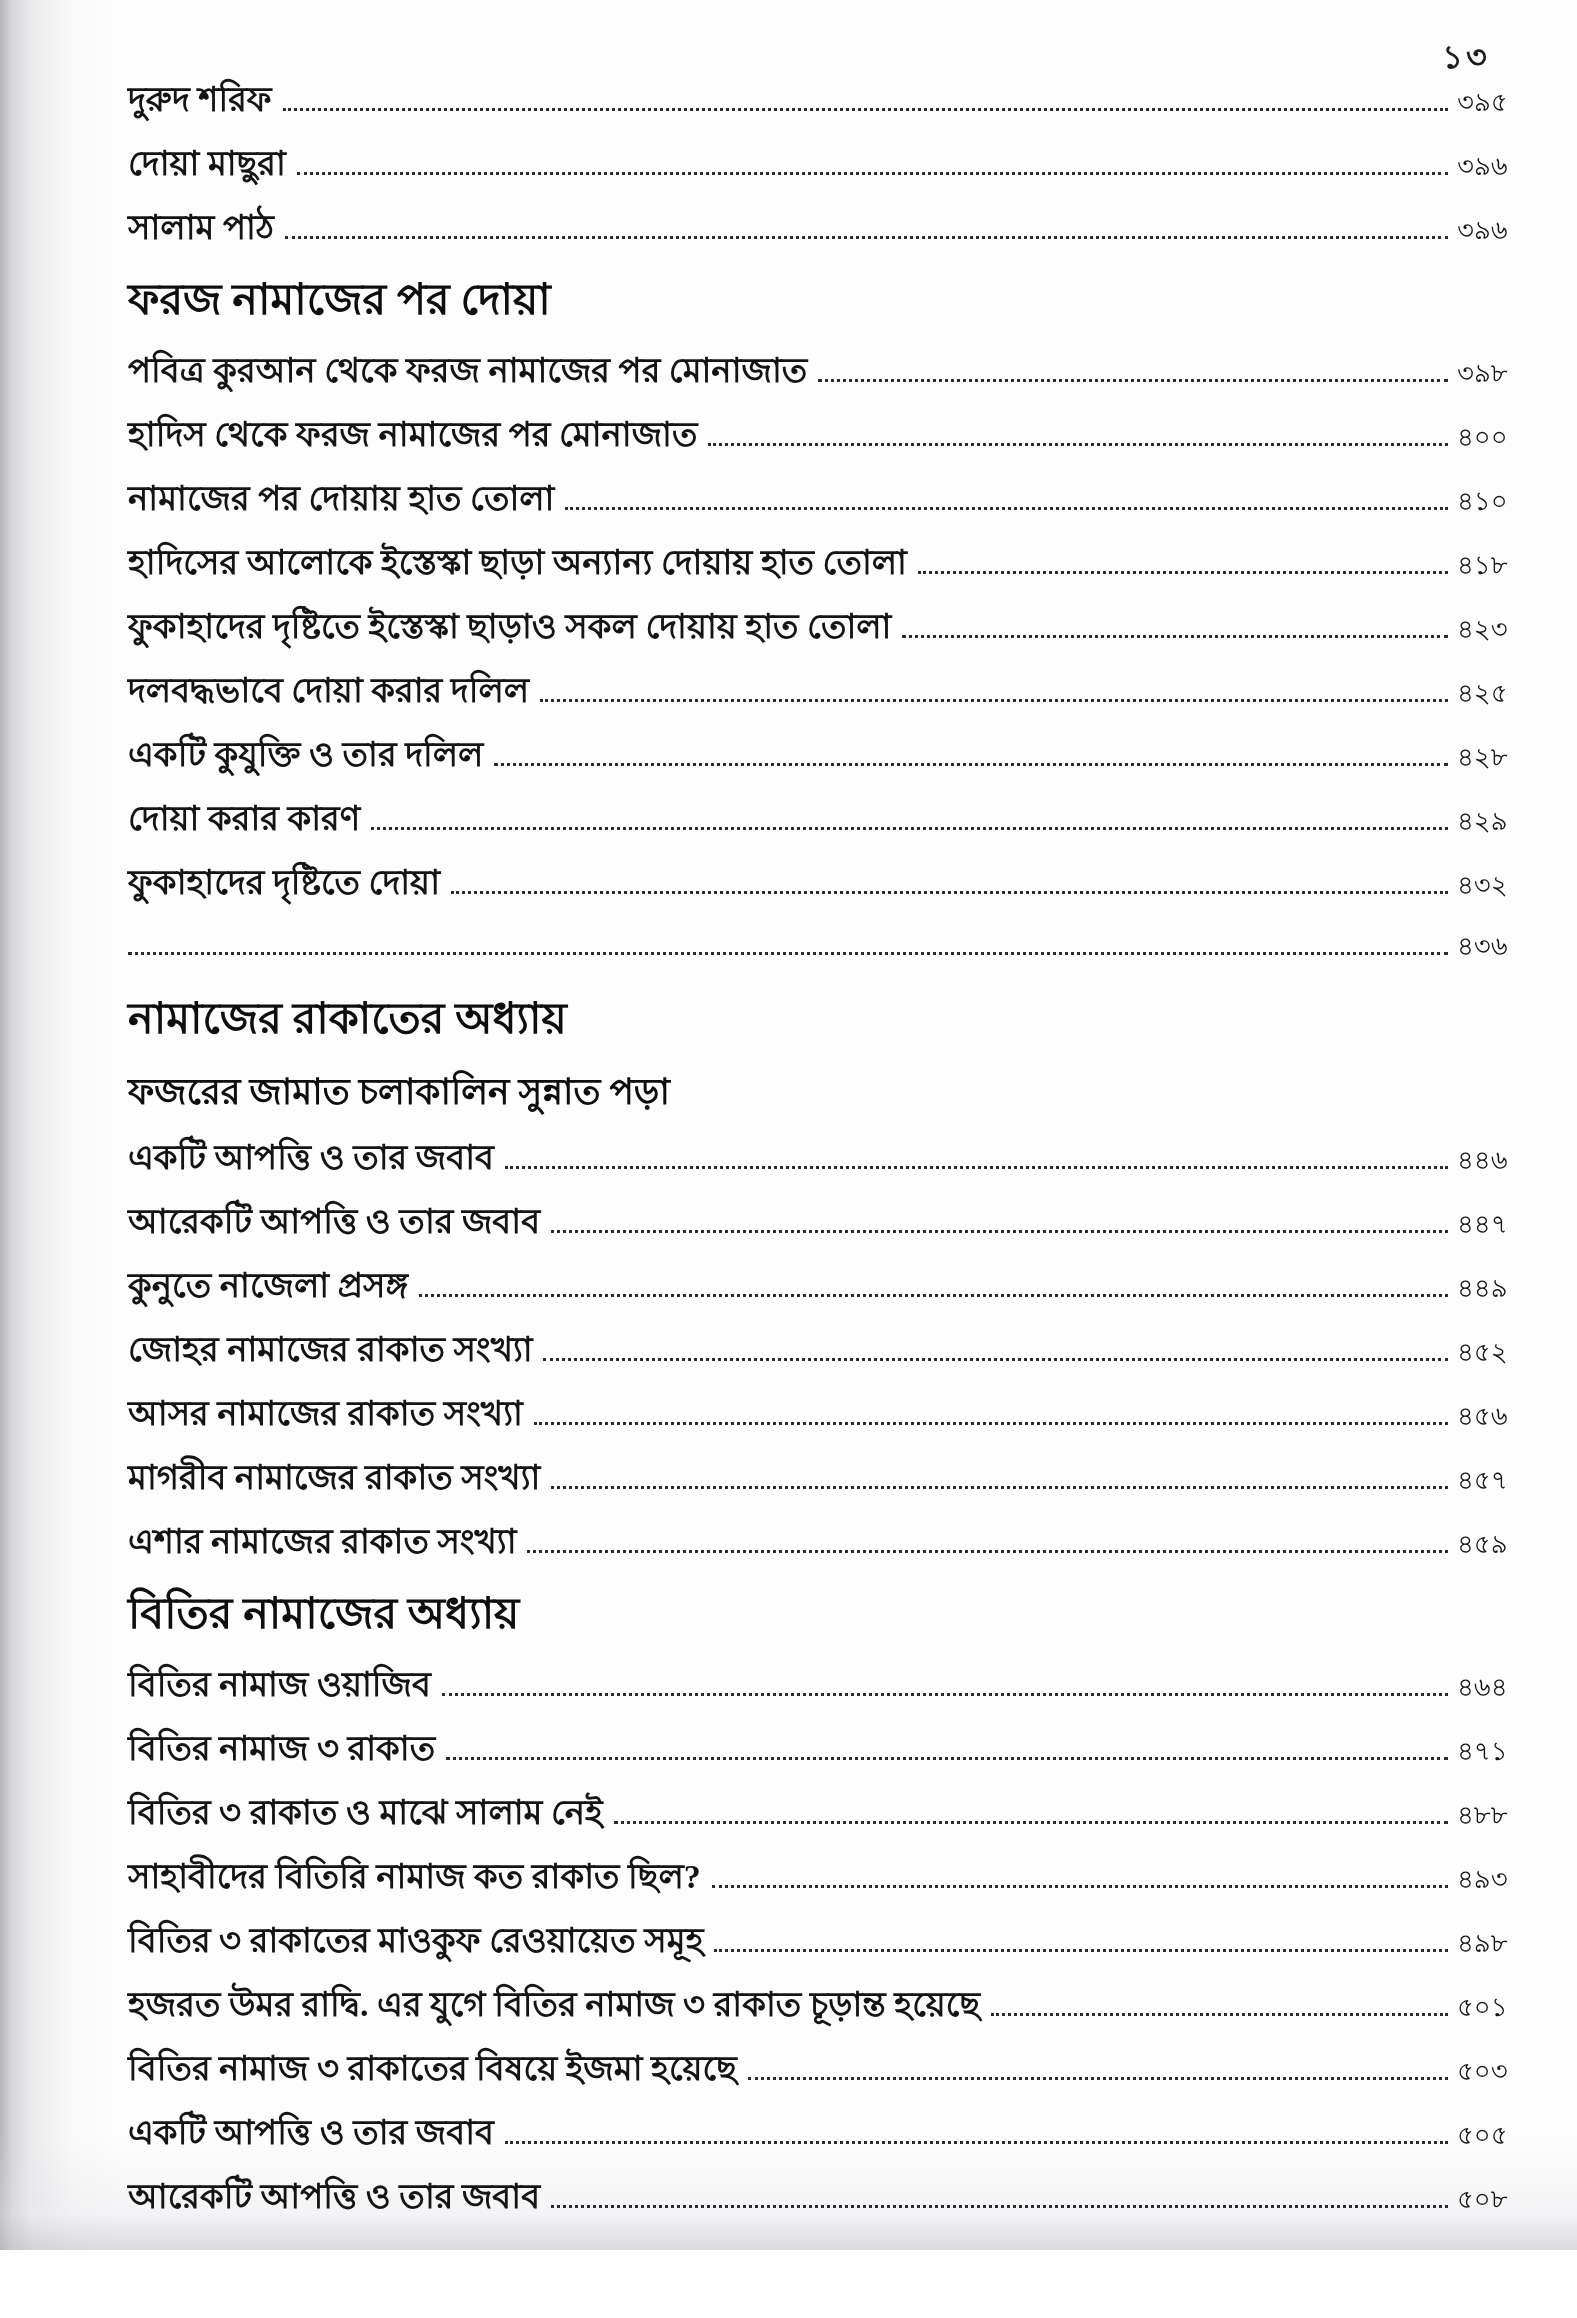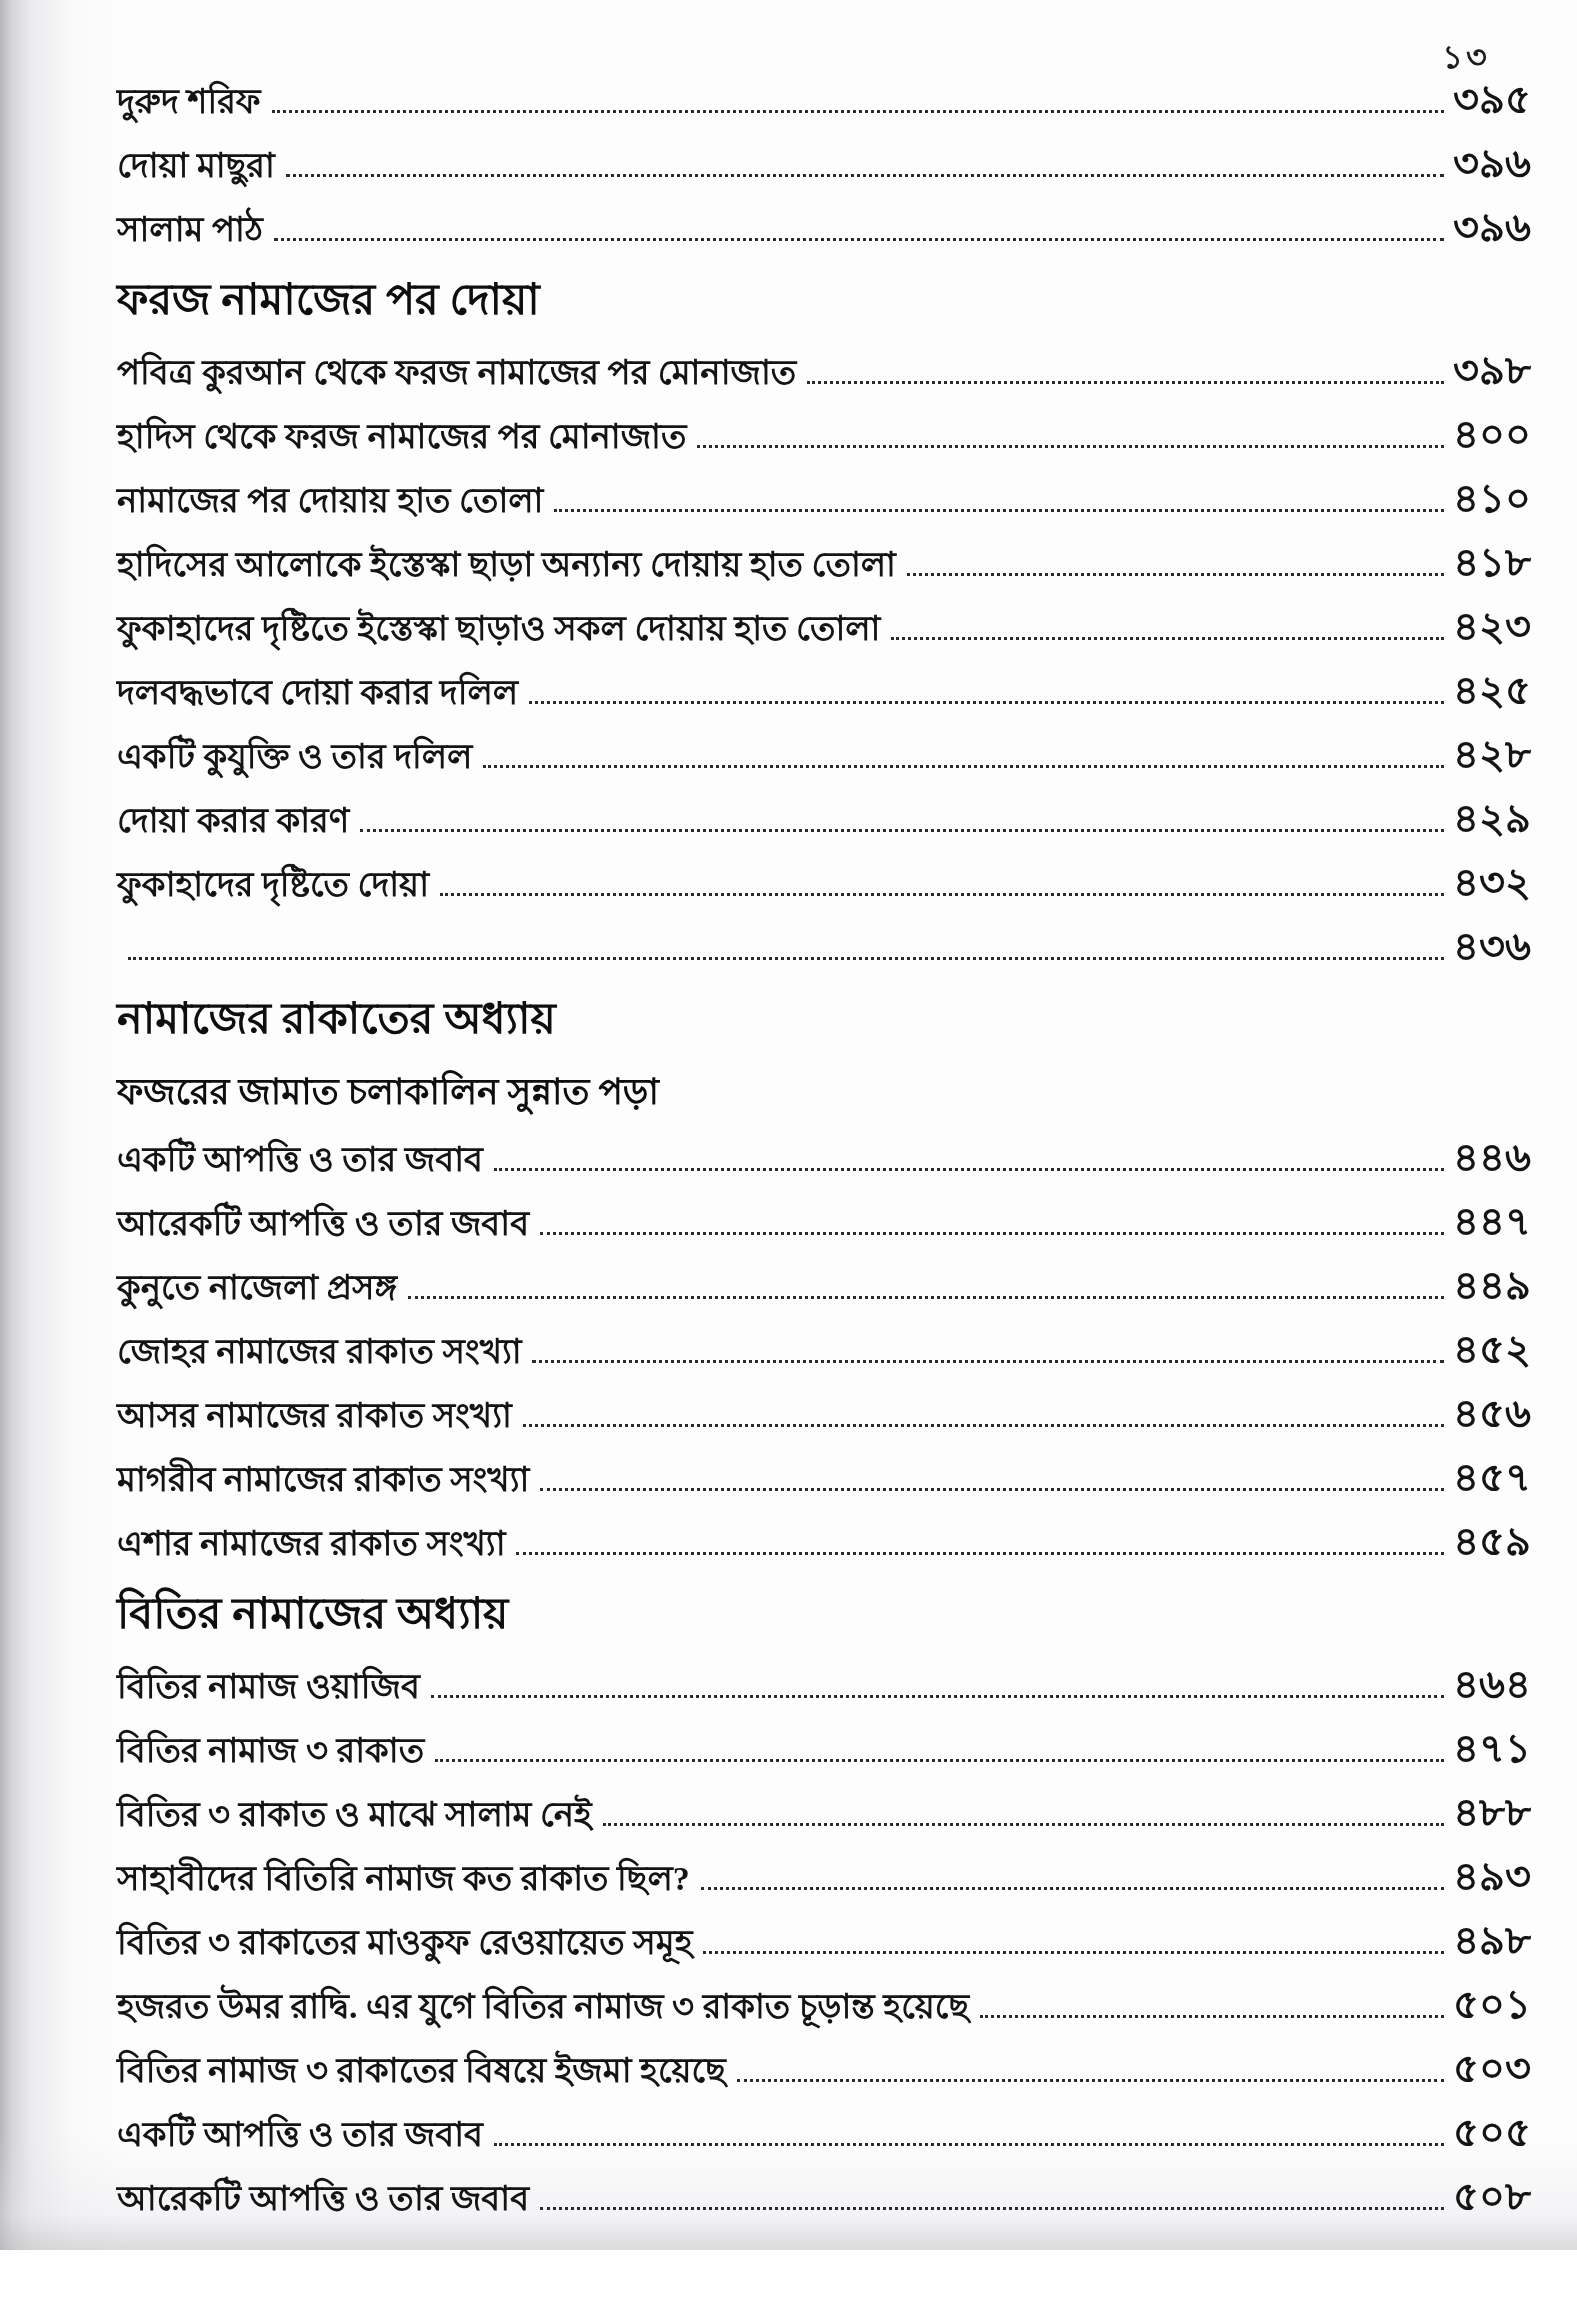--- a/index.html
+++ b/index.html
@@ -43,33 +43,34 @@
     align-items: baseline;
     height: 64px;
   }
   .row .label {
     flex: 0 1 auto;
     white-space: nowrap;
     font-size: 34px;
     font-weight: 600;
     line-height: 64px;
     color: #141414;
+    margin-left: 11px;
   }
   .row .dots {
     flex: 1 1 auto;
     height: 0;
     border-bottom: 3.9px dotted #2b2b2d;
     margin-left: 10.8px;
     margin-right: 9.3px;
     min-width: 23px;
   }
   .row .pg {
     flex: 0 0 auto;
-    font-size: 40px;
-    font-weight: 700;
+    font-size: 26px;
+    font-weight: 400;
     line-height: 64px;
     min-width: 74px;
     color: #141414;
   }
   .row.heading {
     height: 79px;
   }
   .row.heading .label {
     font-size: 43px;
     font-weight: 700;

